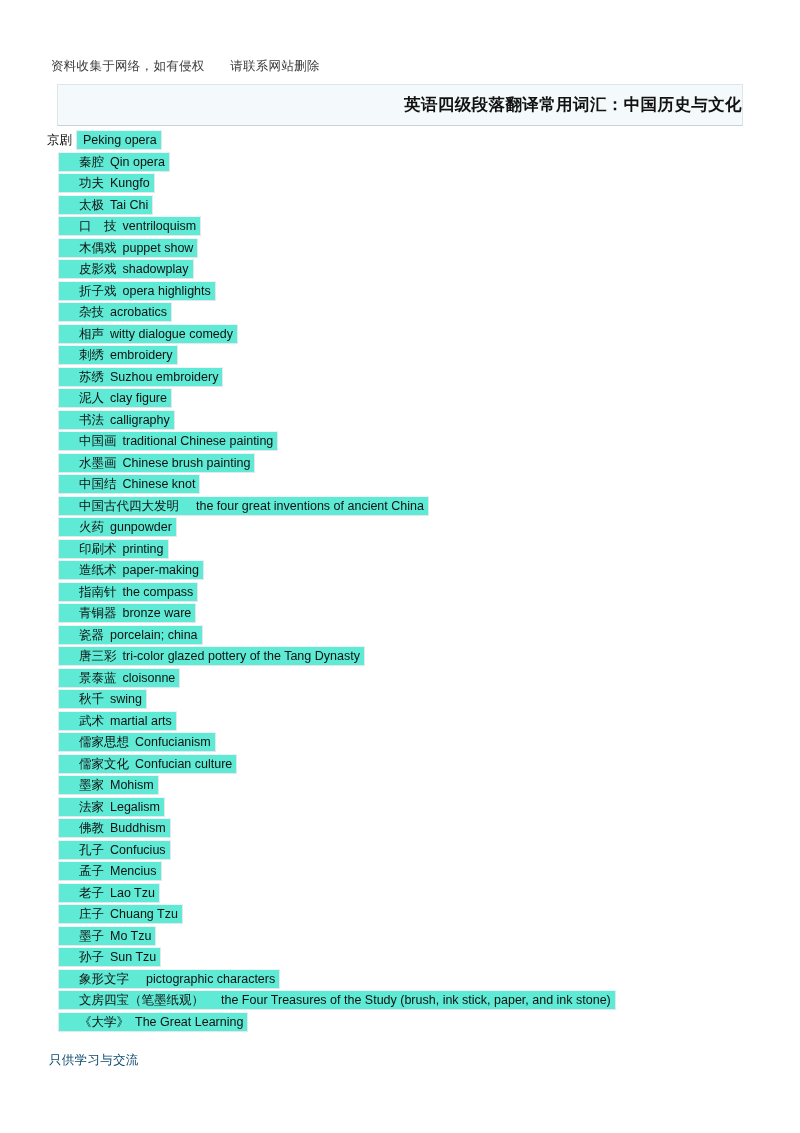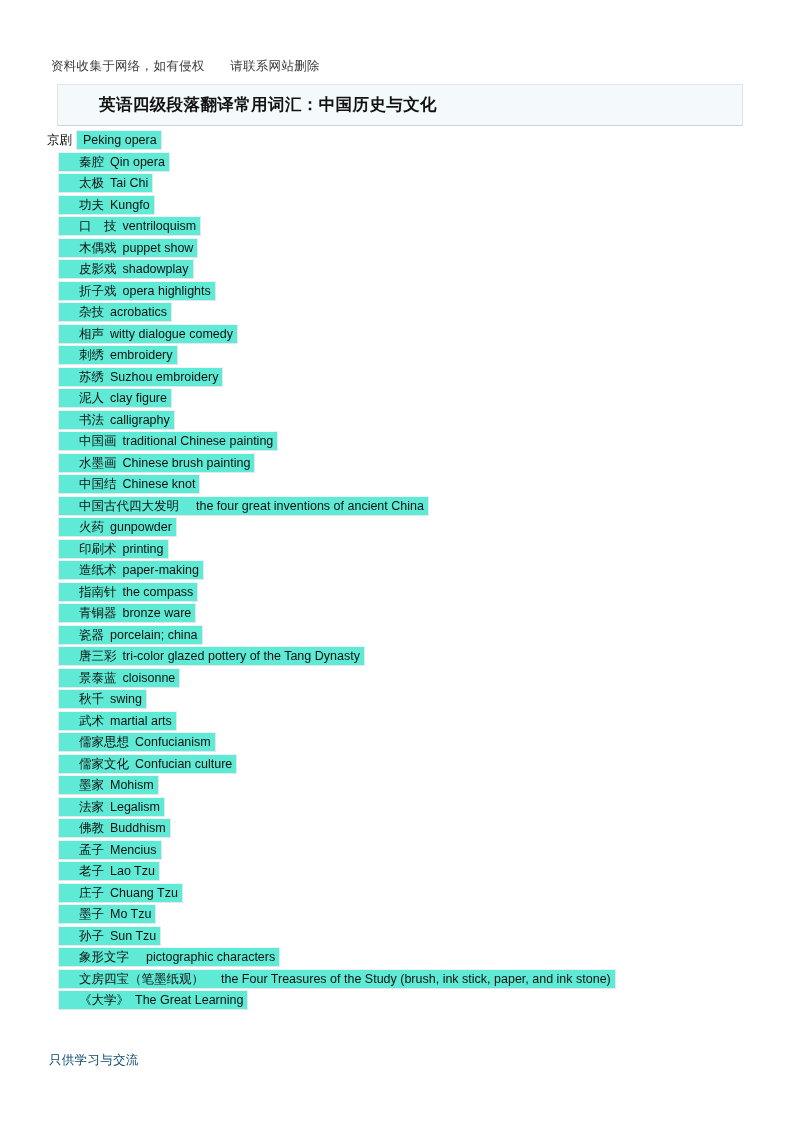--- a/index.html
+++ b/index.html
@@ -41,22 +41,21 @@
     left: 57px;
     top: 84px;
     width: 686px;
     height: 42px;
     box-sizing: border-box;
     background: #f4fafc;
     border: 1px solid #dfe6ea;
     border-bottom: 1px solid #c9d2d8;
     display: flex;
     align-items: center;
-    justify-content: flex-start;
-    padding-left: 41px;
+    justify-content: flex-end;
   }
   .title-text {
     font-size: 16.5px;
     font-weight: 700;
     color: #111111;
     letter-spacing: 0.4px;
     white-space: pre;
   }
 
   
@@ -136,22 +135,22 @@
 
   <div class="watermark-top">资料收集于网络，如有侵权　　请联系网站删除</div>
 
   <div class="title-banner">
     <div class="title-text">英语四级段落翻译常用词汇：中国历史与文化</div>
   </div>
 
   <div class="vocab-list">
       <div class="vocab-row first"><span class="lead">京剧</span><span class="vocab-box"><span class="en">Peking opera</span></span></div>
       <div class="vocab-row indent"><span class="vocab-box"><span class="cn">秦腔</span><span class="en">Qin opera</span></span></div>
+      <div class="vocab-row indent"><span class="vocab-box"><span class="cn">功夫</span><span class="en">Kungfo</span></span></div>
       <div class="vocab-row indent"><span class="vocab-box"><span class="cn">太极</span><span class="en">Tai Chi</span></span></div>
-      <div class="vocab-row indent"><span class="vocab-box"><span class="cn">功夫</span><span class="en">Kungfo</span></span></div>
       <div class="vocab-row indent"><span class="vocab-box"><span class="cn">口　技</span><span class="en">ventriloquism</span></span></div>
       <div class="vocab-row indent"><span class="vocab-box"><span class="cn">木偶戏</span><span class="en">puppet show</span></span></div>
       <div class="vocab-row indent"><span class="vocab-box"><span class="cn">皮影戏</span><span class="en">shadowplay</span></span></div>
       <div class="vocab-row indent"><span class="vocab-box"><span class="cn">折子戏</span><span class="en">opera highlights</span></span></div>
       <div class="vocab-row indent"><span class="vocab-box"><span class="cn">杂技</span><span class="en">acrobatics</span></span></div>
       <div class="vocab-row indent"><span class="vocab-box"><span class="cn">相声</span><span class="en">witty dialogue comedy</span></span></div>
       <div class="vocab-row indent"><span class="vocab-box"><span class="cn">刺绣</span><span class="en">embroidery</span></span></div>
       <div class="vocab-row indent"><span class="vocab-box"><span class="cn">苏绣</span><span class="en">Suzhou embroidery</span></span></div>
       <div class="vocab-row indent"><span class="vocab-box"><span class="cn">泥人</span><span class="en">clay figure</span></span></div>
       <div class="vocab-row indent"><span class="vocab-box"><span class="cn">书法</span><span class="en">calligraphy</span></span></div>
@@ -167,20 +166,21 @@
       <div class="vocab-row indent"><span class="vocab-box"><span class="cn">瓷器</span><span class="en">porcelain; china</span></span></div>
       <div class="vocab-row indent"><span class="vocab-box"><span class="cn">唐三彩</span><span class="en">tri-color glazed pottery of the Tang Dynasty</span></span></div>
       <div class="vocab-row indent"><span class="vocab-box"><span class="cn">景泰蓝</span><span class="en">cloisonne</span></span></div>
       <div class="vocab-row indent"><span class="vocab-box"><span class="cn">秋千</span><span class="en">swing</span></span></div>
       <div class="vocab-row indent"><span class="vocab-box"><span class="cn">武术</span><span class="en">martial arts</span></span></div>
       <div class="vocab-row indent"><span class="vocab-box"><span class="cn">儒家思想</span><span class="en">Confucianism</span></span></div>
       <div class="vocab-row indent"><span class="vocab-box"><span class="cn">儒家文化</span><span class="en">Confucian culture</span></span></div>
       <div class="vocab-row indent"><span class="vocab-box"><span class="cn">墨家</span><span class="en">Mohism</span></span></div>
       <div class="vocab-row indent"><span class="vocab-box"><span class="cn">法家</span><span class="en">Legalism</span></span></div>
       <div class="vocab-row indent"><span class="vocab-box"><span class="cn">佛教</span><span class="en">Buddhism</span></span></div>
+      <div class="vocab-row indent"><span class="vocab-box"><span class="cn">孔子</span><span class="en">Confucius</span></span></div>
       <div class="vocab-row indent"><span class="vocab-box"><span class="cn">孟子</span><span class="en">Mencius</span></span></div>
       <div class="vocab-row indent"><span class="vocab-box"><span class="cn">老子</span><span class="en">Lao Tzu</span></span></div>
       <div class="vocab-row indent"><span class="vocab-box"><span class="cn">庄子</span><span class="en">Chuang Tzu</span></span></div>
       <div class="vocab-row indent"><span class="vocab-box"><span class="cn">墨子</span><span class="en">Mo Tzu</span></span></div>
       <div class="vocab-row indent"><span class="vocab-box"><span class="cn">孙子</span><span class="en">Sun Tzu</span></span></div>
       <div class="vocab-row indent"><span class="vocab-box"><span class="cn">象形文字</span><span class="en wide">pictographic characters</span></span></div>
       <div class="vocab-row indent"><span class="vocab-box"><span class="cn">文房四宝（笔墨纸观）</span><span class="en wide">the Four Treasures of the Study (brush, ink stick, paper, and ink stone)</span></span></div>
       <div class="vocab-row indent"><span class="vocab-box"><span class="cn">《大学》</span><span class="en">The Great Learning</span></span></div>
     </div>
 

